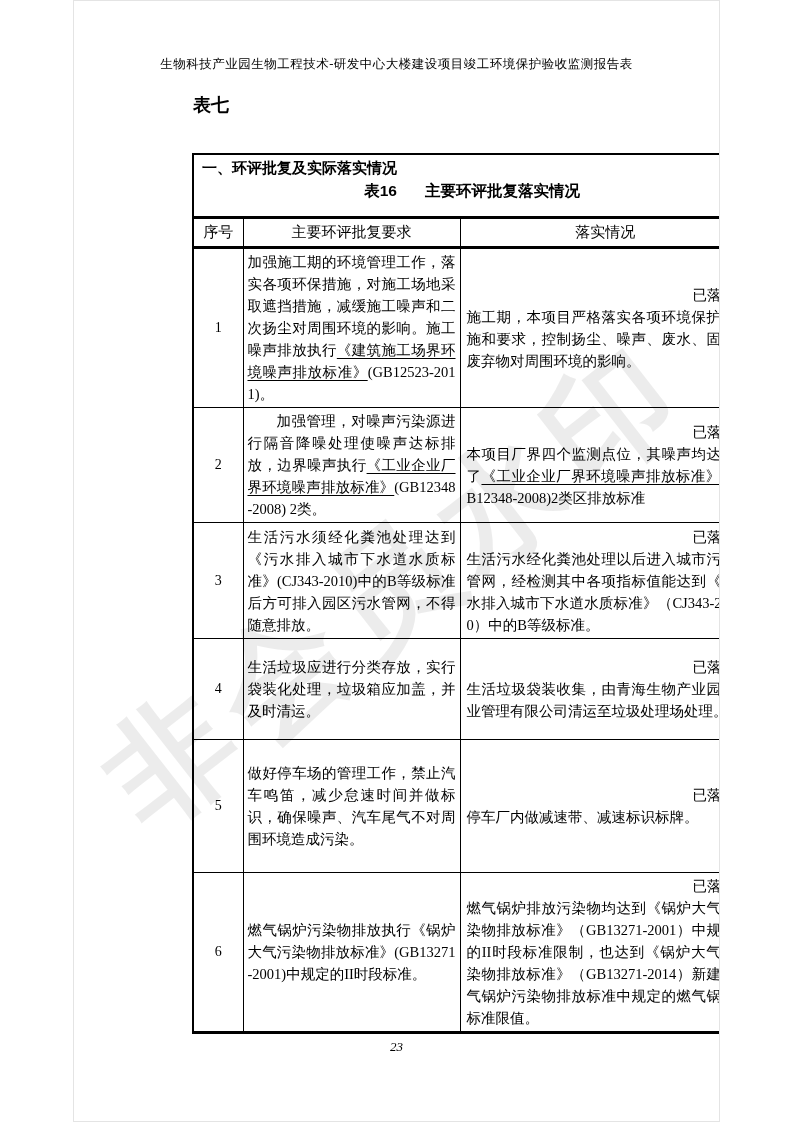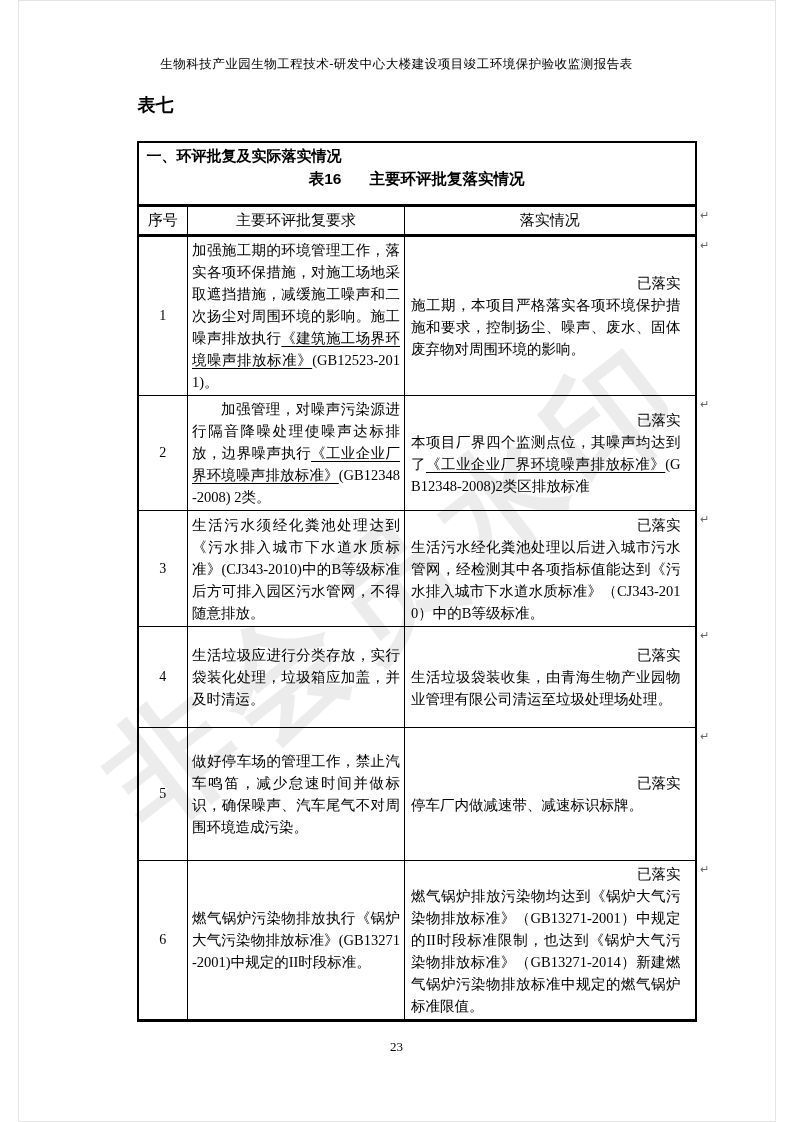--- a/index.html
+++ b/index.html
@@ -1,17 +1,17 @@
 <!DOCTYPE html>
 <html><head>
 <meta charset="utf-8">
 <style>
   html,body{margin:0;padding:0;background:#fff;}
   .page{
-    position:relative;width:758px;height:1122px;margin:0 auto;
+    position:relative;width:647px;height:1122px;margin:0 auto;
     background:#fff;border:1px solid #e4e4e4;box-sizing:border-box;
     overflow:hidden;color:#000;
     font-family:"Liberation Serif","DejaVu Serif",serif;
   }
   .doc-header{
     position:absolute;top:55px;left:0;width:100%;
     text-align:center;font-size:12.5px;letter-spacing:.5px;
     font-family:"Liberation Serif","DejaVu Serif",serif;
   }
   .table-label{
@@ -21,21 +21,21 @@
   }
   .watermark{
     position:absolute;left:50%;top:585px;
     transform:translate(-50%,-50%) rotate(-38deg);
     font-size:125px;font-weight:bold;letter-spacing:14px;
     color:#000;opacity:.07;white-space:nowrap;z-index:3;
     pointer-events:none;
     font-family:"Liberation Sans","DejaVu Sans",sans-serif;
   }
   table.doc-table{
-    position:absolute;left:118px;top:140px;width:558px;
+    position:absolute;left:118px;top:152px;width:558px;
     border-collapse:collapse;table-layout:fixed;
     border:2px solid #000;
   }
   col.c1{width:50px}col.c2{width:217px}col.c3{width:291px}
   .caption-cell{
     border:2px solid #000;border-bottom:3px solid #000;
     height:55px;padding:4px 8px 2px 8px;vertical-align:top;
   }
   .section-title{
     font-size:15px;font-weight:bold;text-align:left;
@@ -75,21 +75,21 @@
     text-align:justify;text-justify:inter-character;word-break:break-all;
   }
   .ul{text-decoration:underline;text-underline-offset:3px;}
   .pmark{
     position:absolute;top:2px;right:-15px;
     font-size:11px;color:#666;line-height:14px;
     font-family:"DejaVu Sans",sans-serif;
   }
   .page-number{
     position:absolute;top:1038px;left:0;width:100%;
-    text-align:center;font-size:13px;
+    text-align:center;font-size:13px;font-style:italic;
   }
 </style>
 </head>
 <body>
 
 <div class="page">
   <div class="doc-header">生物科技产业园生物工程技术-研发中心大楼建设项目竣工环境保护验收监测报告表</div>
   <div class="table-label">表七</div>
   <div class="watermark">非会员水印</div>
 

